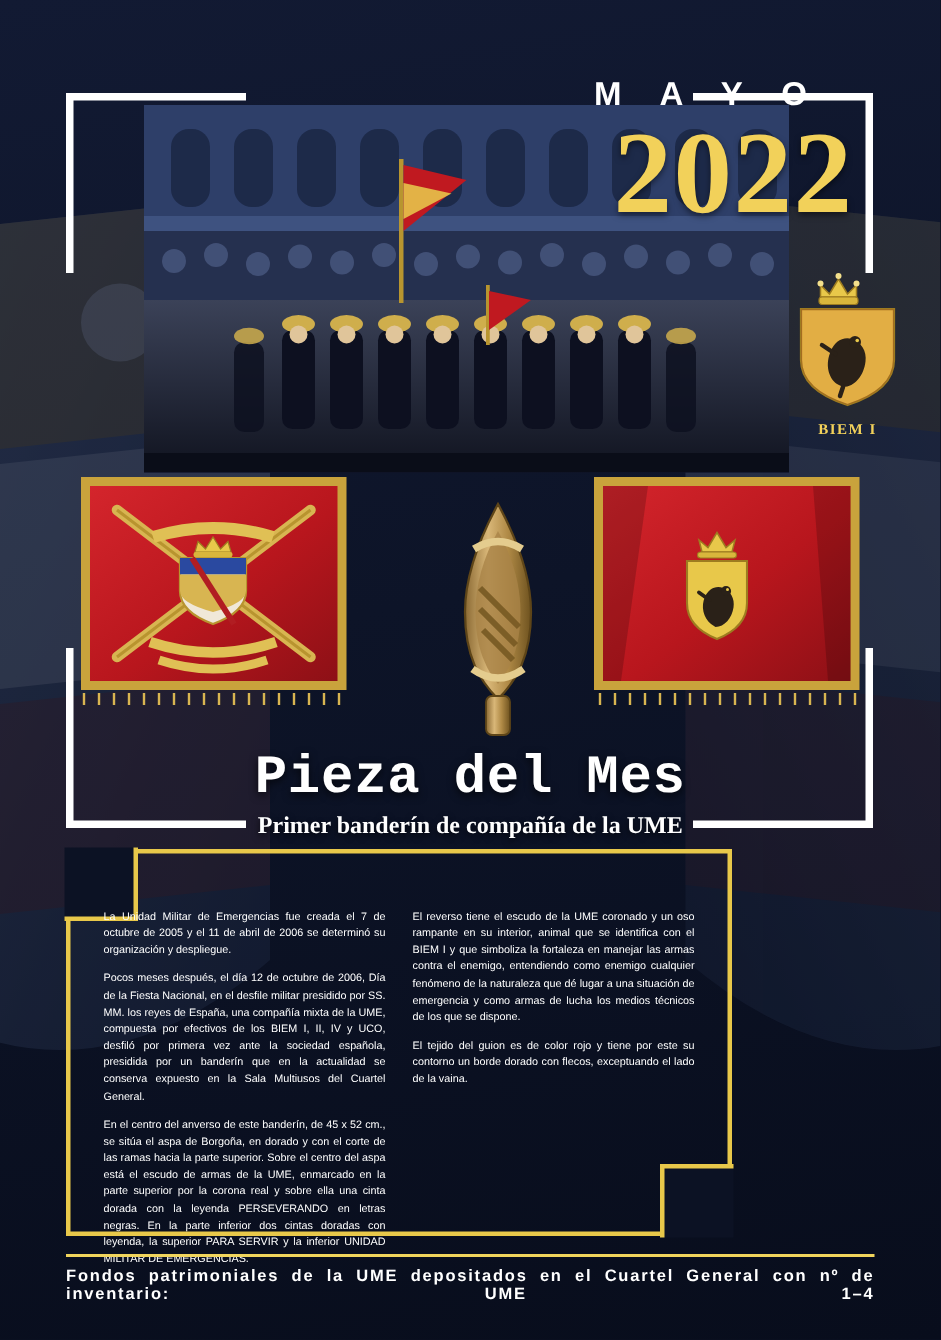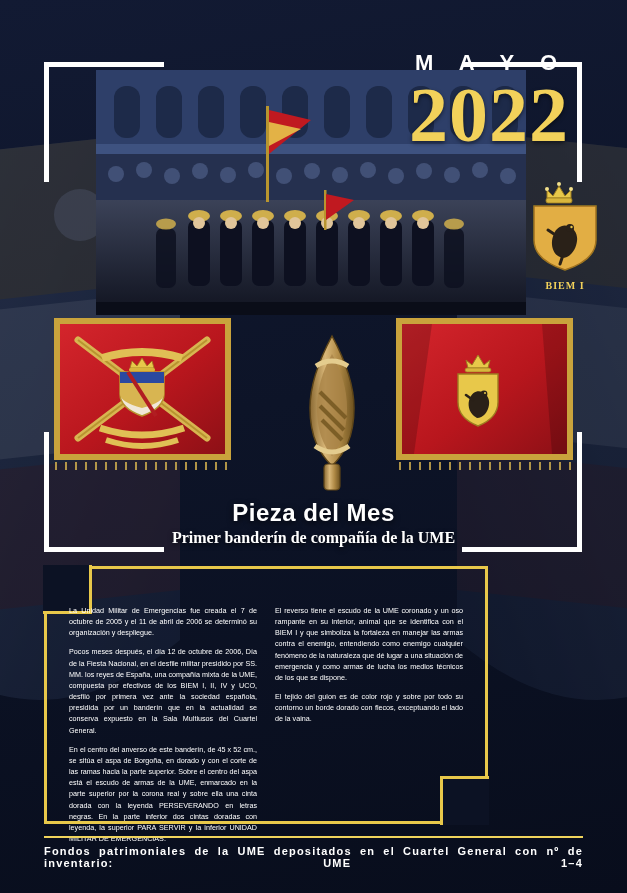--- a/index.html
+++ b/index.html
@@ -61,21 +61,21 @@
   .f-bl-h { left: 0; bottom: 0; width: 120px; height: 5px; }
   .f-bl-v { left: 0; bottom: 0; width: 5px; height: 120px; }
   .f-br-h { right: 0; bottom: 0; width: 120px; height: 5px; }
   .f-br-v { right: 0; bottom: 0; width: 5px; height: 120px; }
 
   
   .header {
     position: absolute;
     right: 58px;
     top: 52px;
-    text-align: right;
+    text-align: center;
     z-index: 8;
   }
   .month {
     color: #ffffff;
     font-size: 22px;
     letter-spacing: 10px;
     font-weight: 700;
     margin-right: 2px;
     line-height: 1;
   }
@@ -142,24 +142,24 @@
   
   .titles {
     position: absolute;
     left: 0;
     right: 0;
     top: 500px;
     text-align: center;
     z-index: 8;
   }
   .title-main {
-    font-family: Liberation Sans, sans-serif;
+    font-family: Liberation Mono, monospace;
     color: #ffffff;
     font-weight: 700;
-    font-size: 24px;
+    font-size: 36px;
     letter-spacing: 0.5px;
     text-shadow: 0 2px 6px rgba(0,0,0,.7);
     line-height: 1.05;
   }
   .title-sub {
     font-family: "Liberation Serif", serif;
     color: #ffffff;
     font-weight: 700;
     font-size: 16px;
     margin-top: 4px;
@@ -524,21 +524,21 @@
     <div class="panel-notch-tl"></div>
     <div class="panel-notch-br"></div>
     <div class="panel-cols">
       <div class="col">
         <p>La Unidad Militar de Emergencias fue creada el 7 de octubre de 2005 y el 11 de abril de 2006 se determinó su organización y despliegue.</p>
         <p>Pocos meses después, el día 12 de octubre de 2006, Día de la Fiesta Nacional, en el desfile militar presidido por SS. MM. los reyes de España, una compañía mixta de la UME, compuesta por efectivos de los BIEM I, II, IV y UCO, desfiló por primera vez ante la sociedad española, presidida por un banderín que en la actualidad se conserva expuesto en la Sala Multiusos del Cuartel General.</p>
         <p>En el centro del anverso de este banderín, de 45 x 52 cm., se sitúa el aspa de Borgoña, en dorado y con el corte de las ramas hacia la parte superior. Sobre el centro del aspa está el escudo de armas de la UME, enmarcado en la parte superior por la corona real y sobre ella una cinta dorada con la leyenda PERSEVERANDO en letras negras. En la parte inferior dos cintas doradas con leyenda, la superior PARA SERVIR y la inferior UNIDAD MILITAR DE EMERGENCIAS.</p>
       </div>
       <div class="col">
         <p>El reverso tiene el escudo de la UME coronado y un oso rampante en su interior, animal que se identifica con el BIEM I y que simboliza la fortaleza en manejar las armas contra el enemigo, entendiendo como enemigo cualquier fenómeno de la naturaleza que dé lugar a una situación de emergencia y como armas de lucha los medios técnicos de los que se dispone.</p>
-        <p>El tejido del guion es de color rojo y sobre por todo su contorno un borde dorado con flecos, exceptuando el lado de la vaina.</p>
+        <p>El tejido del guion es de color rojo y tiene por este su contorno un borde dorado con flecos, exceptuando el lado de la vaina.</p>
       </div>
     </div>
   </div>
 
   <div class="footer-rule"></div>
   <div class="footer">Fondos patrimoniales de la UME depositados en el Cuartel General con nº de inventario: UME 1–4</div>
 
 </div>
 
 </body></html>

